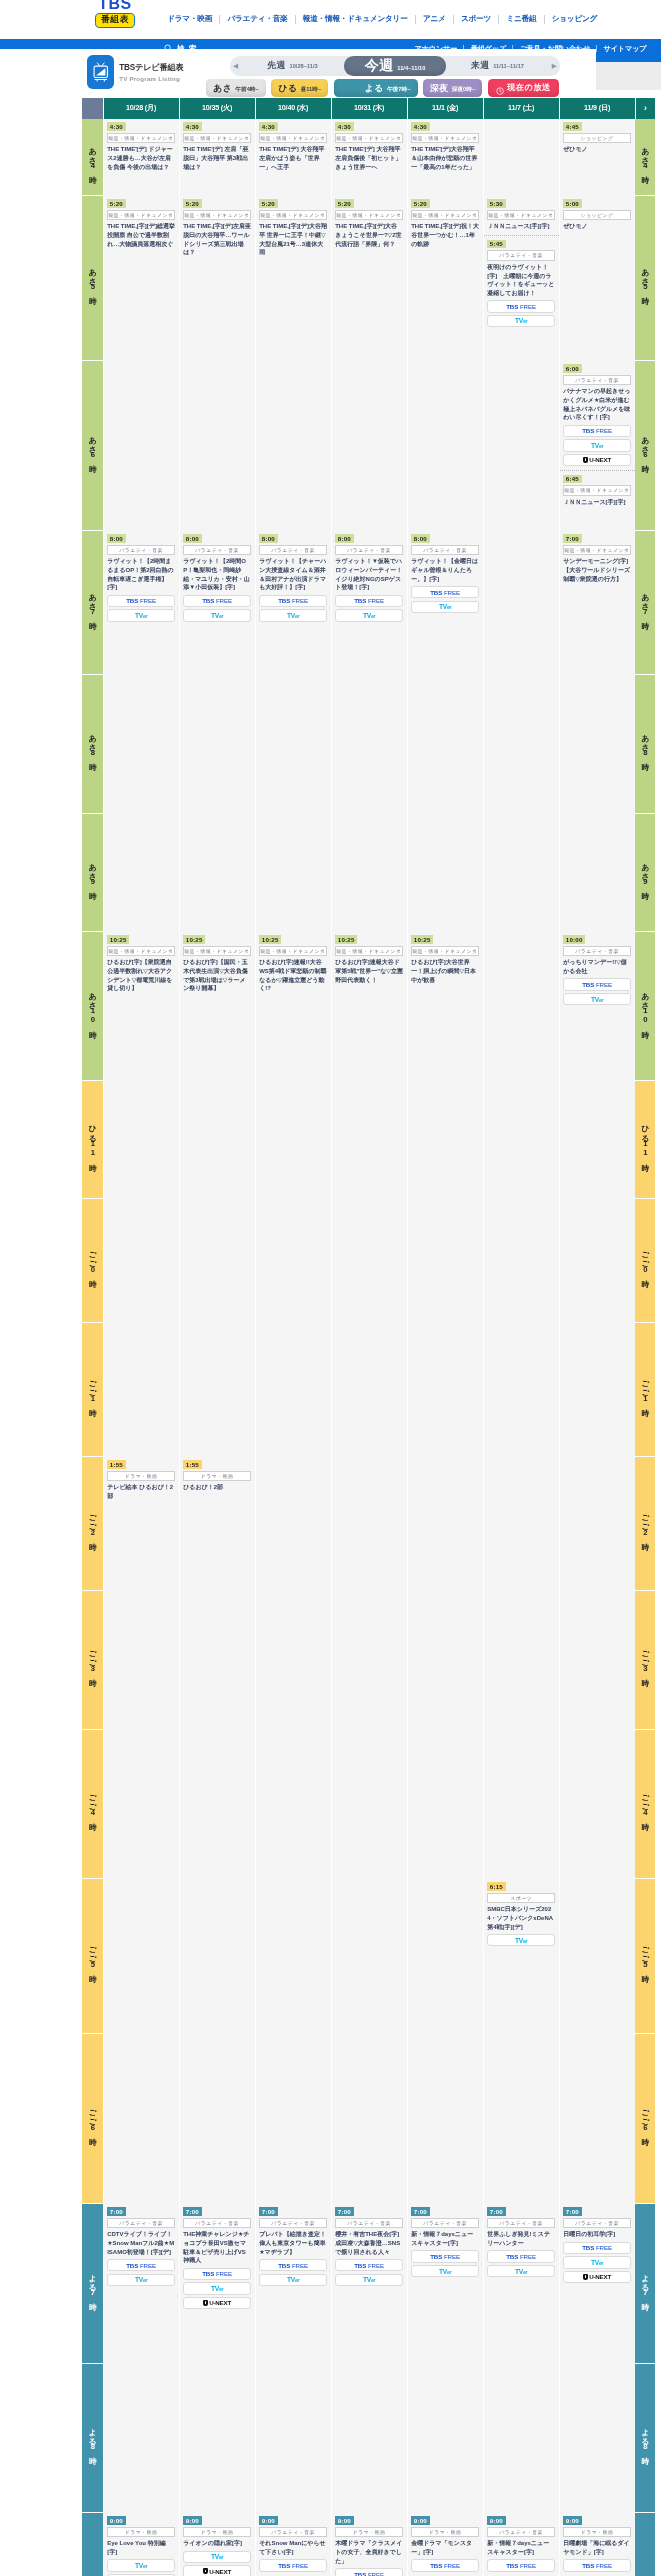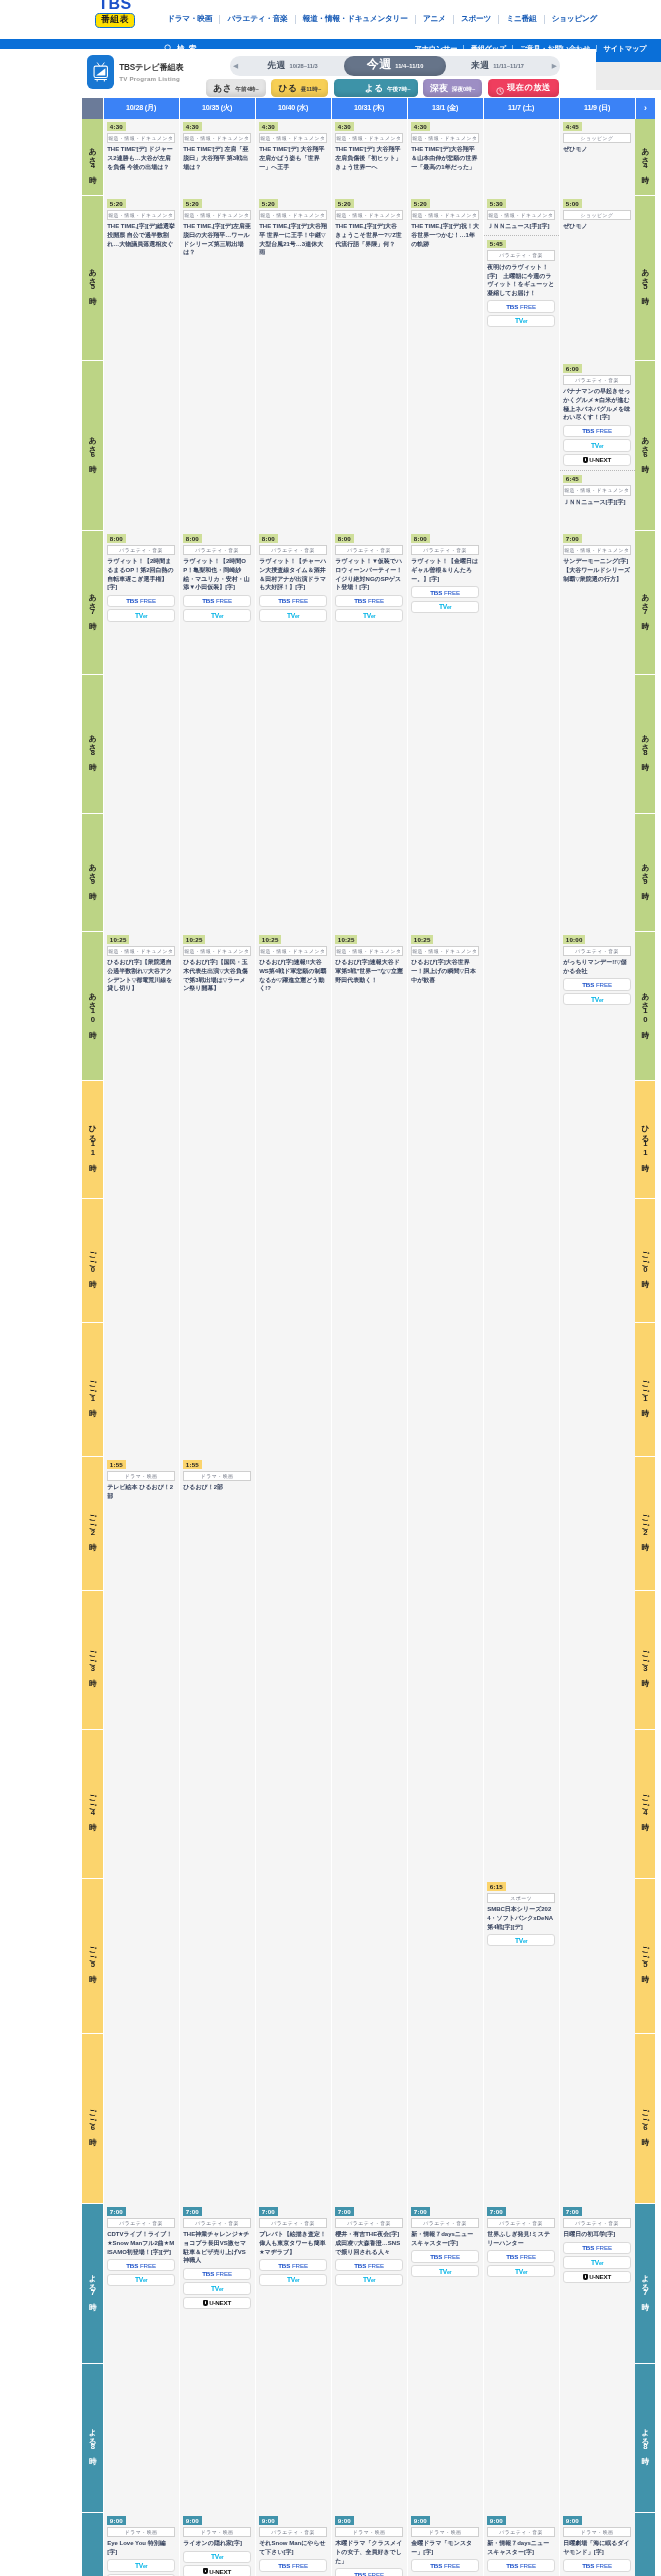--- a/index.html
+++ b/index.html
@@ -74,21 +74,21 @@
     background:#e7eaee; border-radius:9.8px; display:flex; align-items:center;
   }
   .wk-arrow { width:11.3px; text-align:center; color:#8f9aa8; font-size:6.7px; }
   .wk-item {
     flex:1; display:flex; align-items:baseline; justify-content:center; gap:3.6px;
     height:19.6px; line-height:19.6px; border-radius:9.8px;
   }
   .wk-item .wk-main { font-size:8.8px; font-weight:800; color:#4a5566; letter-spacing:0.5px; }
   .wk-item .wk-sub  { font-size:5.7px; font-weight:700; color:#6b7585; }
   .wk-item.active { background:#667489; box-shadow:inset 0 -3.1px 5.2px rgba(0,0,0,.12); }
-  .wk-item.active .wk-main { color:#fff; font-size:12px;font-family:Liberation Mono, monospace; }
+  .wk-item.active .wk-main { color:#fff; font-size:14px; }
   .wk-item.active .wk-sub  { color:#fff; }
 
   .daypartbar { position:absolute; left:206px; top:30px; display:flex; gap:5.2px; align-items:center; }
   .dp {
     height:18px; border-radius:4.6px; display:flex; align-items:baseline; gap:3.1px;
     padding:0 7.2px; line-height:18px; box-shadow:inset 0 -3.6px 4.6px rgba(0,0,0,.10);
   }
   .dp .dp-main { font-size:8.8px; font-weight:800; letter-spacing:0.5px; }
   .dp .dp-sub  { font-size:5.7px; font-weight:700; }
   .dp-asa  { background:#e5e5e5; } .dp-asa .dp-main{color:#2b2b2b;} .dp-asa .dp-sub{color:#3b3b3b;}
@@ -102,21 +102,21 @@
   
   .grid-wrap { position:relative; width:662px; background:#fff; padding-bottom:0; }
   .grid {
     position:relative; margin-left:82px; width:579px;
     display:grid;
     grid-template-columns: 20.6px repeat(7, 76px) 20.6px;
     background:#fff;
   }
 
   
-  .dh { height:20.6px; background:#3b82f6; }
+  .dh { height:20.6px; background:#0f766e; }
   .dh.cap {
     background:#6b7b99; display:flex; align-items:center; justify-content:center;
     color:#fff; font-size:9.3px; font-weight:700;
   }
   .dh.day {
     border-left:1px solid #fff;
     display:flex; align-items:center; justify-content:center;
     color:#fff; font-size:7.2px; font-weight:700; letter-spacing:-0.2px;
   }
   .dh.nextbtn { border-left:1px solid #fff; }
@@ -275,21 +275,21 @@
     </div>
 </div>
 
 <div class="grid-wrap">
   <div class="grid" id="grid">
       <div class="dh cap"></div>
       <div class="dh day">10/28 (月)</div>
       <div class="dh day">10/35 (火)</div>
       <div class="dh day">10/40 (水)</div>
       <div class="dh day">10/31 (木)</div>
-      <div class="dh day">13/1 (金)</div>
+      <div class="dh day">11/1 (金)</div>
       <div class="dh day">11/7 (土)</div>
       <div class="dh day">11/9 (日)</div>
       <div class="dh nextbtn">
         <div class="nextarrow">›</div>
       </div>
       <div class="hourlab asa" style="height: 77px;">あさ4時</div>
       <div class="colcell" style="height: 77px;">
         <div class="prog"><span class="ptime asa">4:30</span><span class="pgenre">報道・情報・ドキュメンタリー</span><div class="ptitle">THE TIME'[デ] ドジャース2連勝も…大谷が左肩を負傷 今後の出場は？</div></div>
       </div>
       <div class="colcell" style="height: 77px;">

